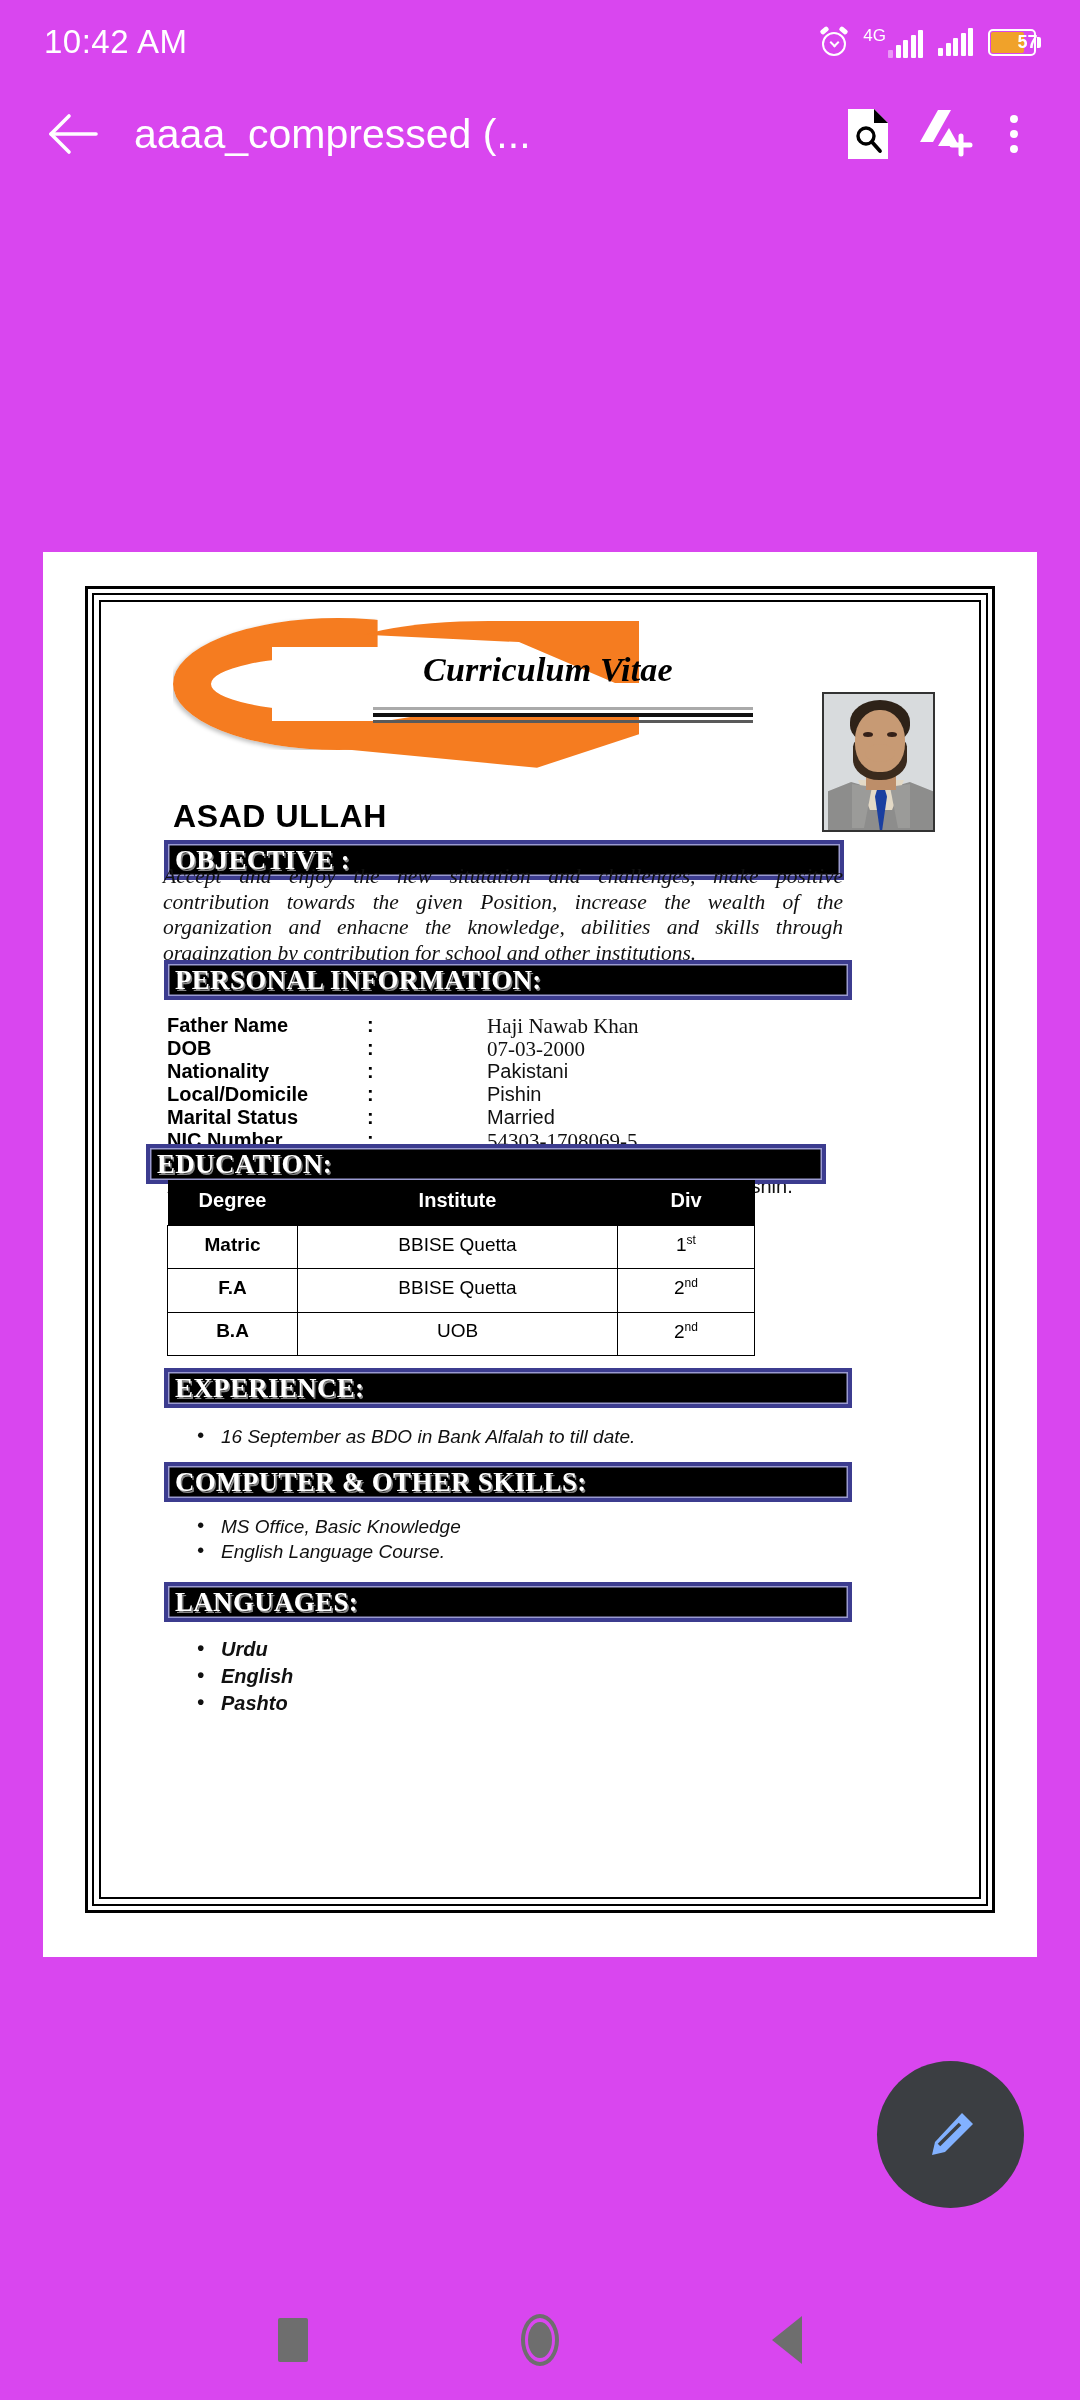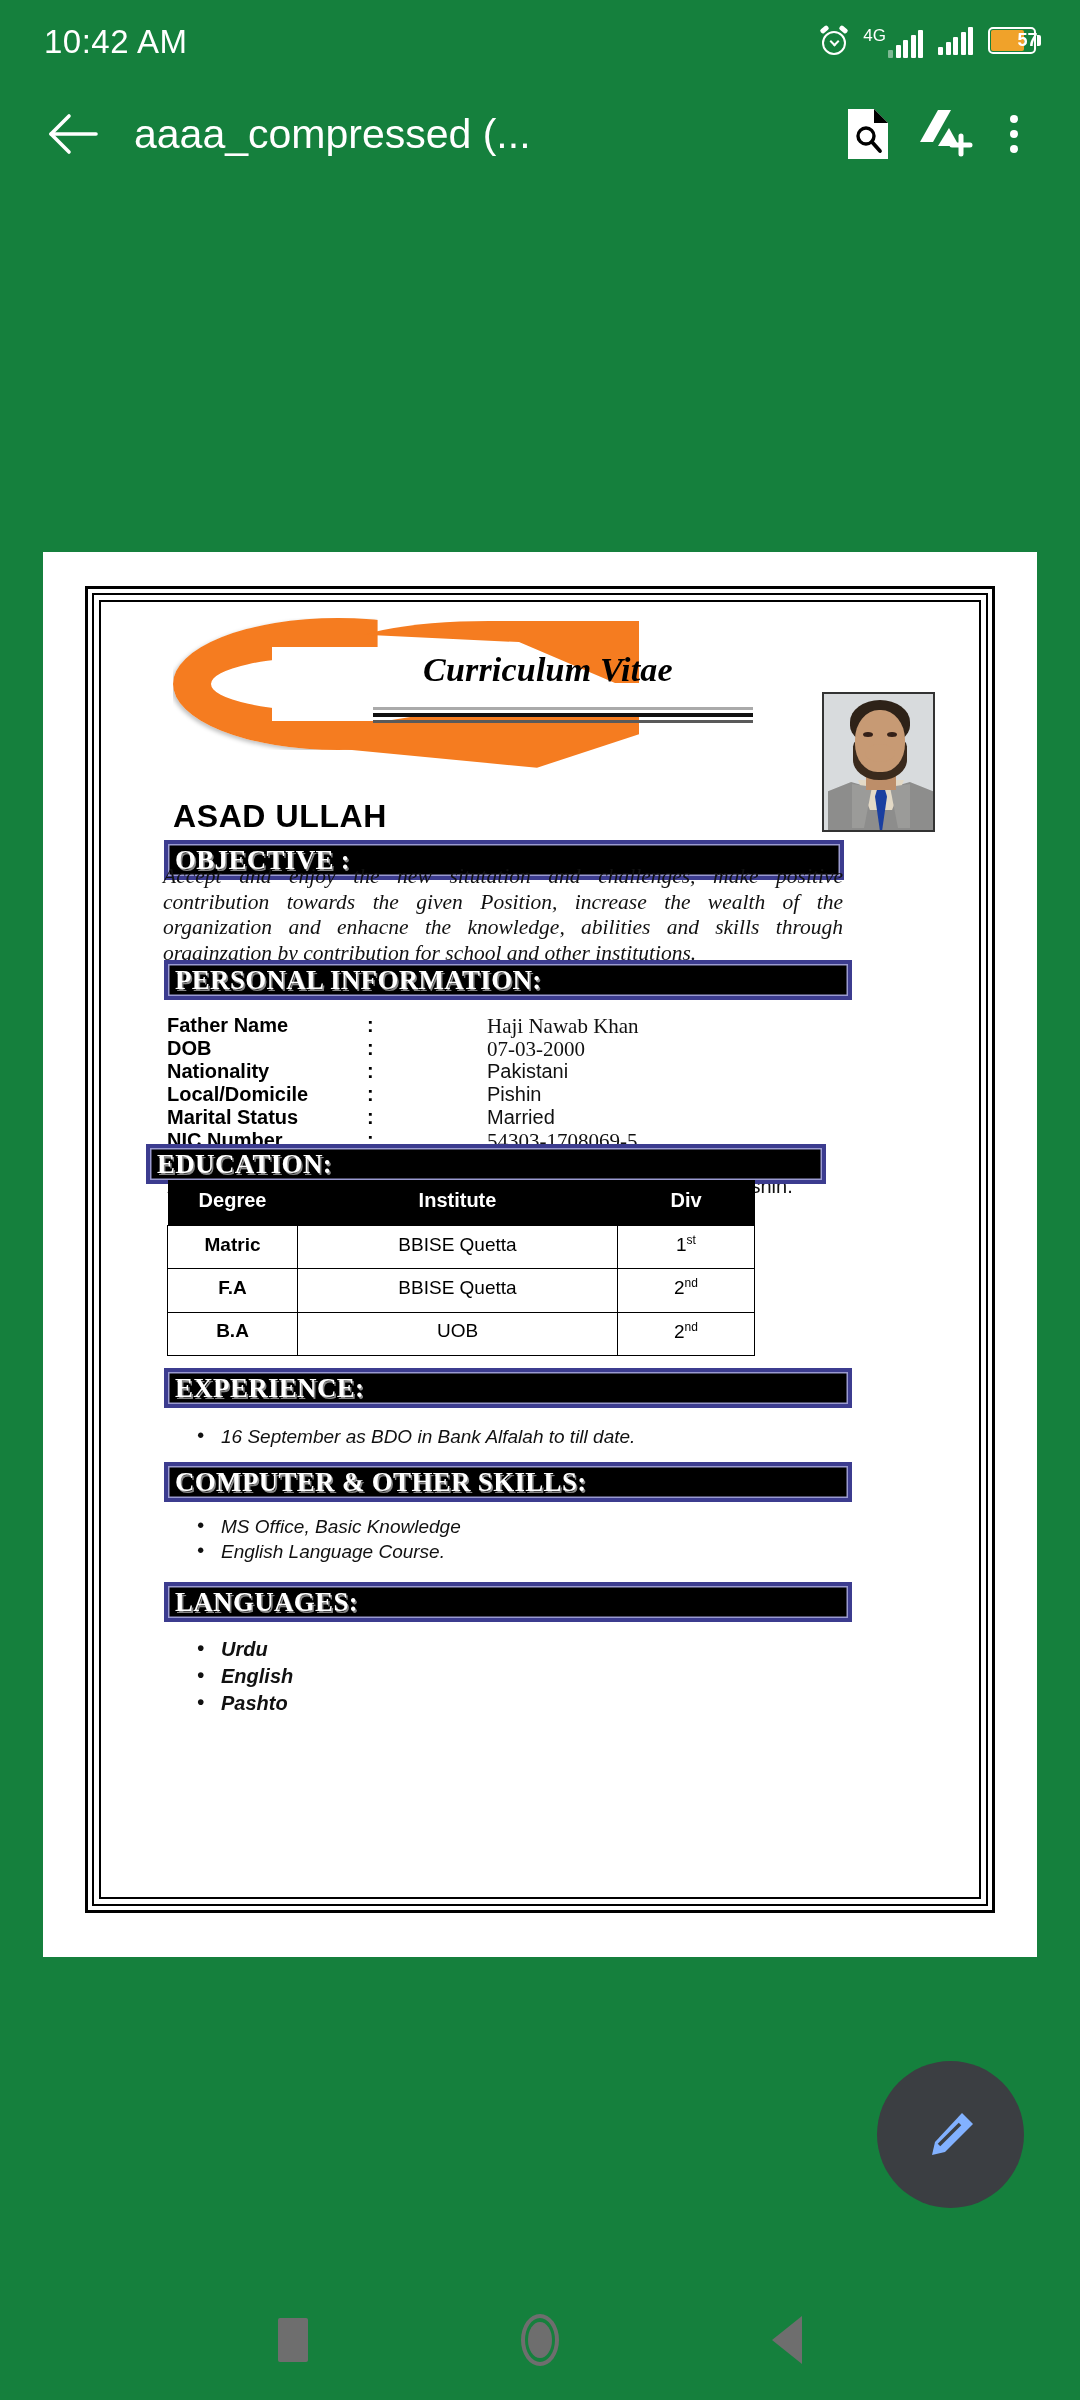--- a/index.html
+++ b/index.html
@@ -2,30 +2,30 @@
 <html><head>
 <meta charset="utf-8">
 <style>
   * { box-sizing: border-box; margin: 0; padding: 0; }
   html, body {
     width: 1080px; height: 2400px;
     background: #000;
     font-family: "Liberation Sans", sans-serif;
     overflow: hidden;
   }
-  #screen { position: relative; width: 1080px; height: 2400px; background: #15803d; }
+  #screen { position: relative; width: 1080px; height: 2400px; background: #d946ef; }
 
   
   .statusbar {
     position: absolute; left: 0; top: 0; width: 1080px; height: 84px;
     display: flex; align-items: center; justify-content: space-between;
     padding: 0 44px;
   }
   .status-time { color: #fff; font-size: 33px; letter-spacing: .5px; }
-  .status-right { display: flex; align-items: flex-start; gap: 15px; }
+  .status-right { display: flex; align-items: center; gap: 15px; }
   .alarm-ic { width: 28px; height: 28px; position: relative; }
   .alarm-ic .body {
     position: absolute; left: 2px; top: 4px; width: 24px; height: 24px;
     border: 2.4px solid #fff; border-radius: 50%;
   }
   .alarm-ic .tick {
     position: absolute; left: 11px; top: 11px; width: 7px; height: 7px;
     border-right: 2px solid #fff; border-bottom: 2px solid #fff;
     transform: rotate(45deg);
   }

